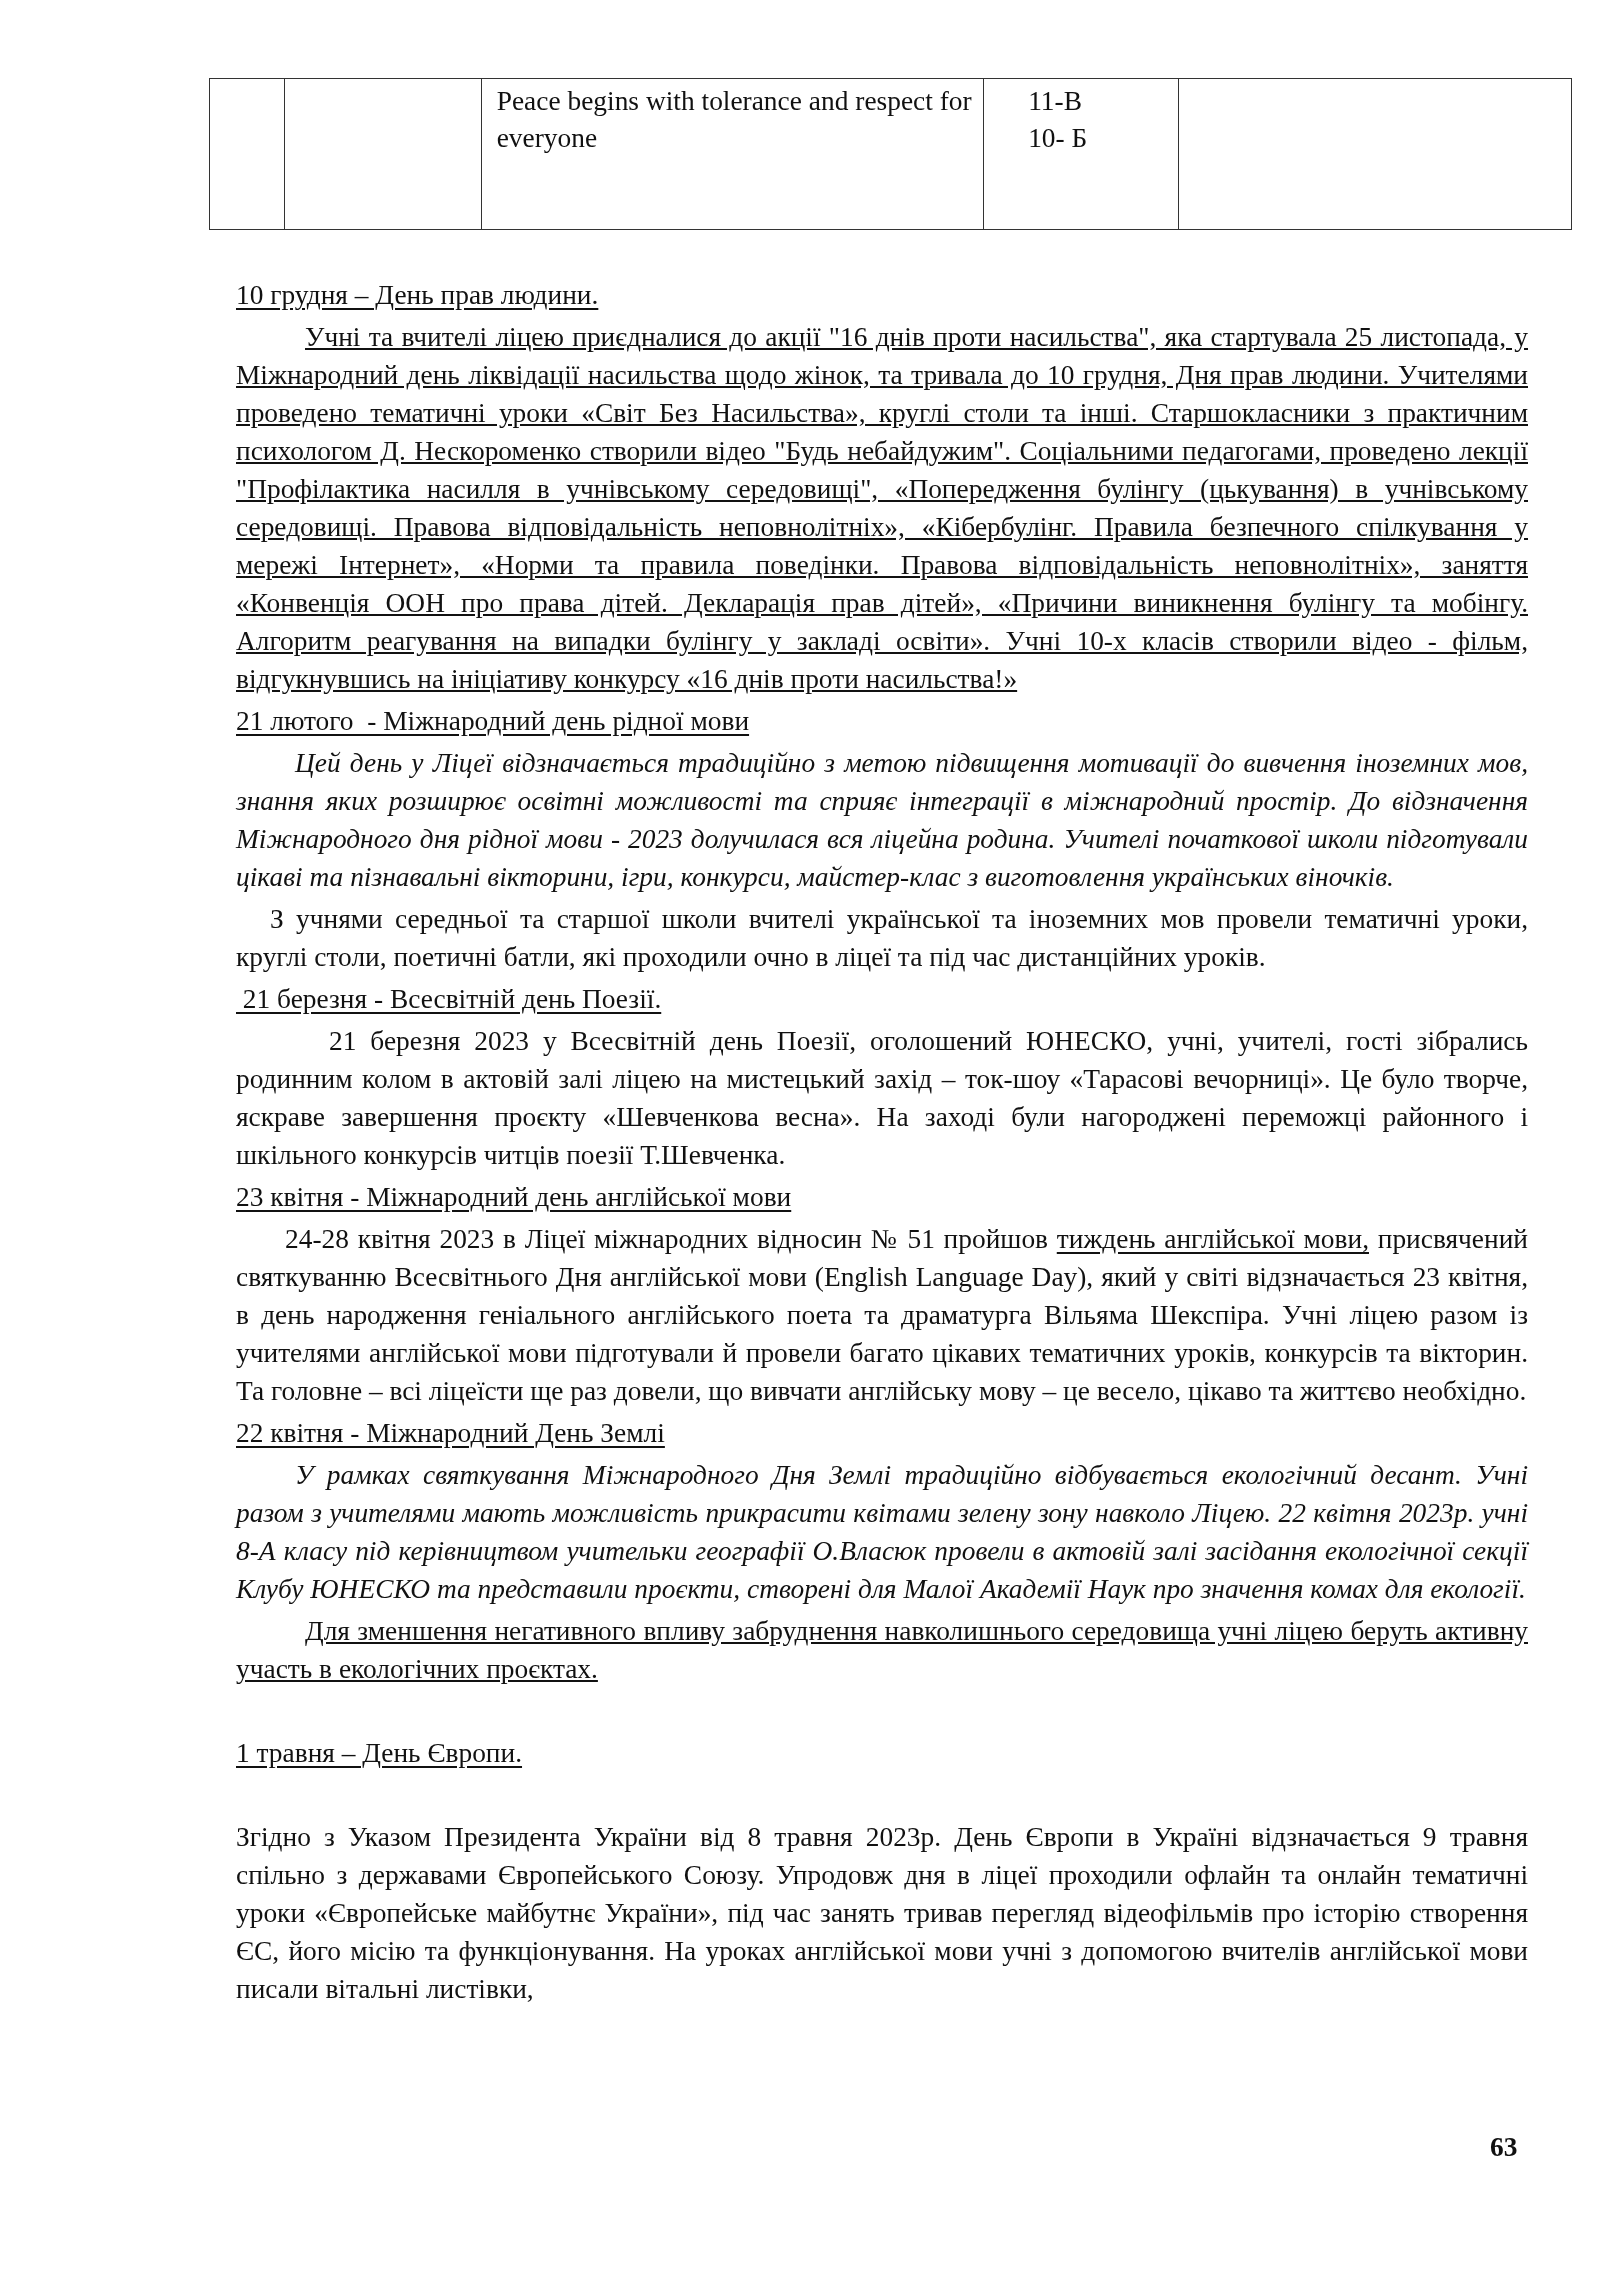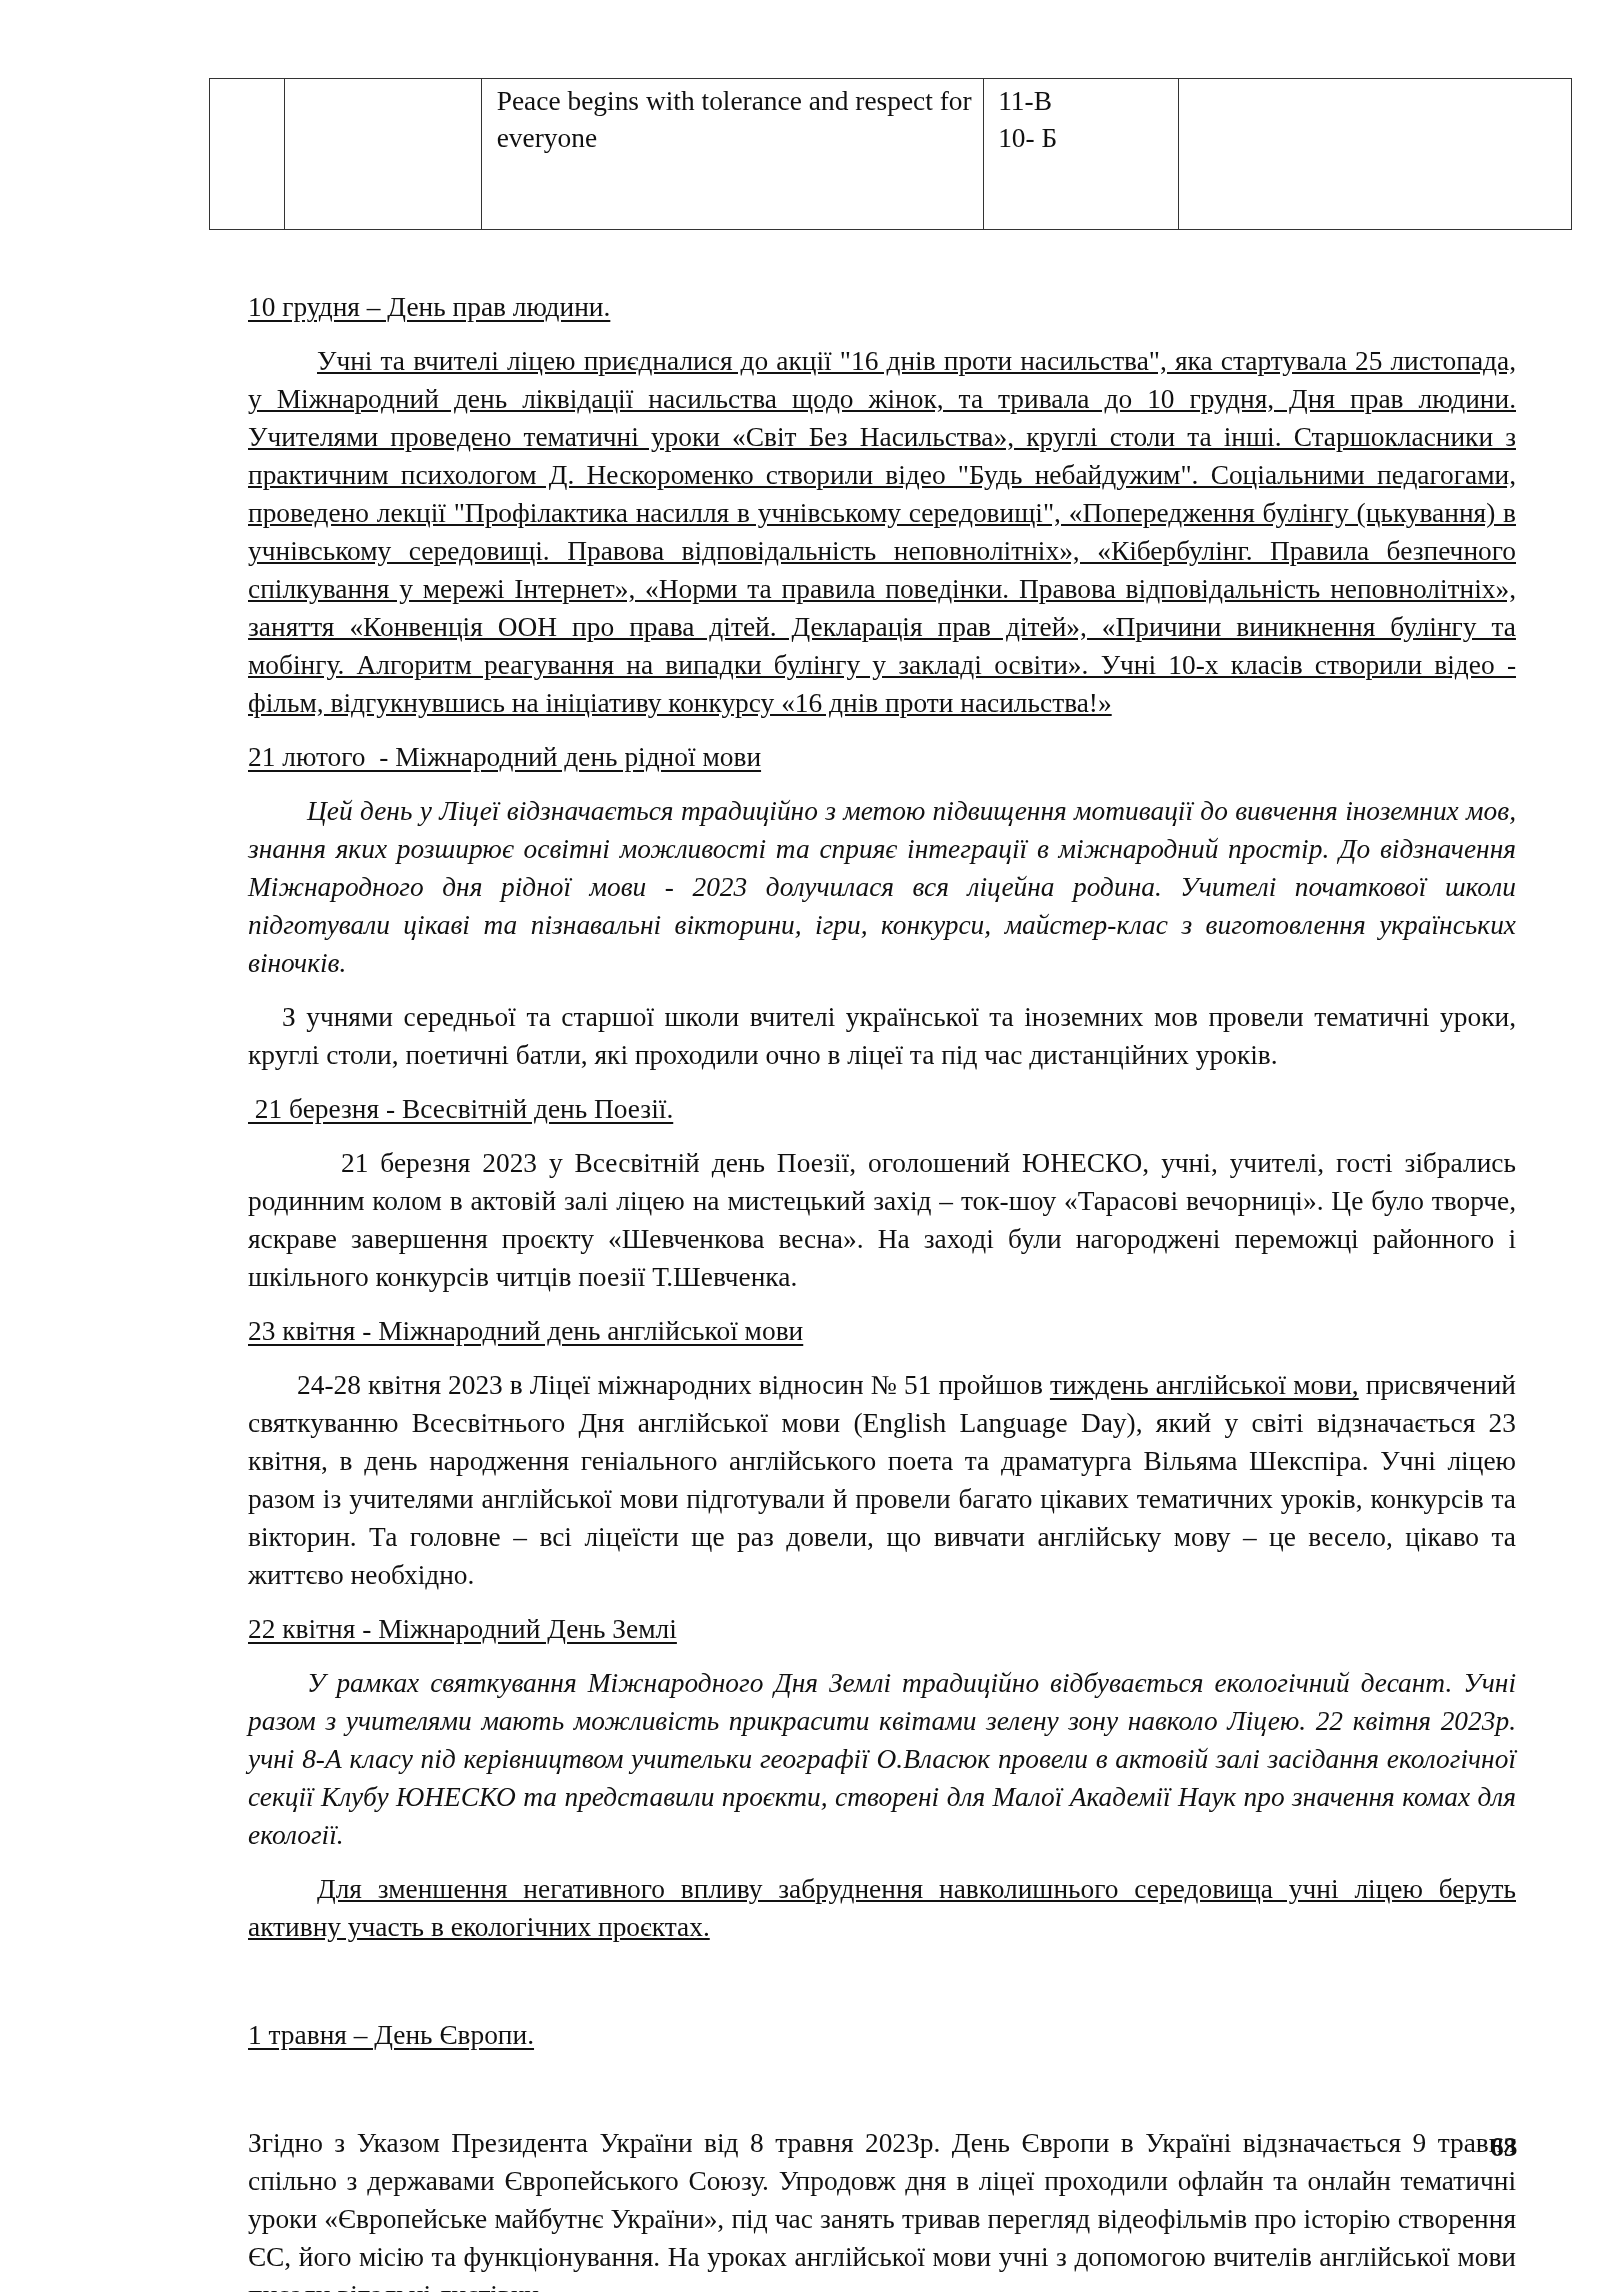--- a/index.html
+++ b/index.html
@@ -3,24 +3,24 @@
 <meta charset="utf-8">
 <style>
   html, body { margin: 0; padding: 0; background: #ffffff; }
   body { width: 1621px; height: 2293px; position: relative; overflow: hidden;
          font-family: "Liberation Serif", "DejaVu Serif", serif; color: #111; }
   .table { position: absolute; left: 209px; top: 78px; width: 1363px; height: 152px;
            border-collapse: collapse; table-layout: fixed; }
   .table td { border: 1.5px solid #333; vertical-align: top; padding: 0; font-size: 27.4px; line-height: 37px; }
   .table td.c3 { padding: 3.9px 11.8px 0 14.7px; text-align: justify; text-align-last: left; }
   .table td.c4 { padding: 3.9px 9.8px 0 13.7px; }
-  .cls { display: block; }
+  .cls { display: block; margin-left: 30px; }
   .content { position: absolute; left: 232px; top: 272px; width: 1300px;
              font-size: 27.4px; line-height: 38px; }
-  .content p { margin: 16px; text-align: justify; }
+  .content p { margin: 4px; text-align: justify; }
   .content .h { text-decoration: underline; text-decoration-thickness: 2px; text-underline-offset: 3.9px; text-align: left; }
   .content .ind1 { text-indent: 69px; text-decoration: underline; }
   .content .ind2 { text-indent: 59px; font-style: italic; }
   .content .ind3 { text-indent: 34px; }
   .content .ind4 { text-indent: 93px; }
   .content .ind5 { text-indent: 49px; }
   .content .blank { height: 38px; }
   .content .u { text-decoration: underline; text-underline-offset: 3.9px; }
   .pagenum { position: absolute; left: 1490px; top: 2129px; font-size: 27.4px; line-height: 37px; font-weight: bold; }
 </style>

